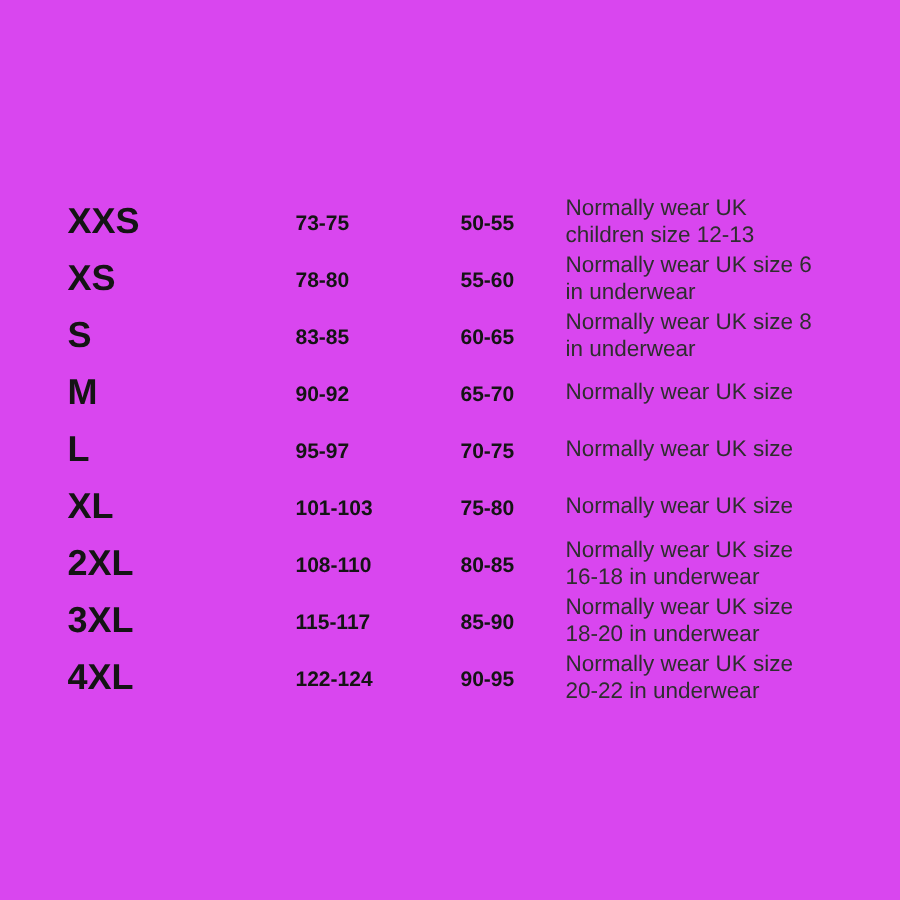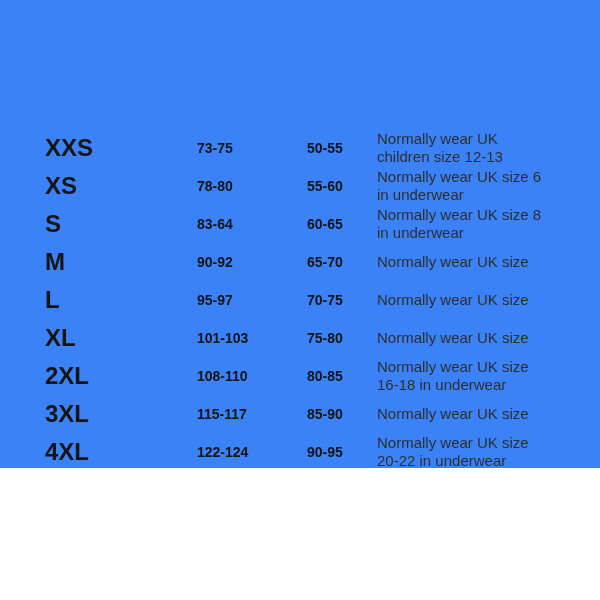--- a/index.html
+++ b/index.html
@@ -4,22 +4,22 @@
 <style>
   html, body {
     margin: 0;
     padding: 0;
     background: #ffffff;
     font-family: "Liberation Sans", "DejaVu Sans", sans-serif;
   }
   .page {
     position: relative;
     width: 600px;
-    height: 468px;
-    background: #3b82f6;
+    height: 600px;
+    background: #d946ef;
     overflow: hidden;
   }
   .size-table {
     position: absolute;
     left: 45px;
     top: 129px;
     display: grid;
     grid-template-columns: 152px 110px 70px 168px;
     grid-auto-rows: 38px;
     align-items: center;
@@ -67,21 +67,21 @@
       <div class="cell-range">78-80</div>
       <div class="cell-range">55-60</div>
       <div class="cell-note">
         <div>Normally wear UK size 6</div>
         <div>in underwear</div>
       </div>
     </div>
 
     <div class="row">
       <div class="cell-size">S</div>
-      <div class="cell-range">83-64</div>
+      <div class="cell-range">83-85</div>
       <div class="cell-range">60-65</div>
       <div class="cell-note">
         <div>Normally wear UK size 8</div>
         <div>in underwear</div>
       </div>
     </div>
 
     <div class="row">
       <div class="cell-size">M</div>
       <div class="cell-range">90-92</div>
@@ -118,20 +118,21 @@
         <div>16-18 in underwear</div>
       </div>
     </div>
 
     <div class="row">
       <div class="cell-size">3XL</div>
       <div class="cell-range">115-117</div>
       <div class="cell-range">85-90</div>
       <div class="cell-note">
         <div>Normally wear UK size</div>
+        <div>18-20 in underwear</div>
       </div>
     </div>
 
     <div class="row">
       <div class="cell-size">4XL</div>
       <div class="cell-range">122-124</div>
       <div class="cell-range">90-95</div>
       <div class="cell-note">
         <div>Normally wear UK size</div>
         <div>20-22 in underwear</div>

